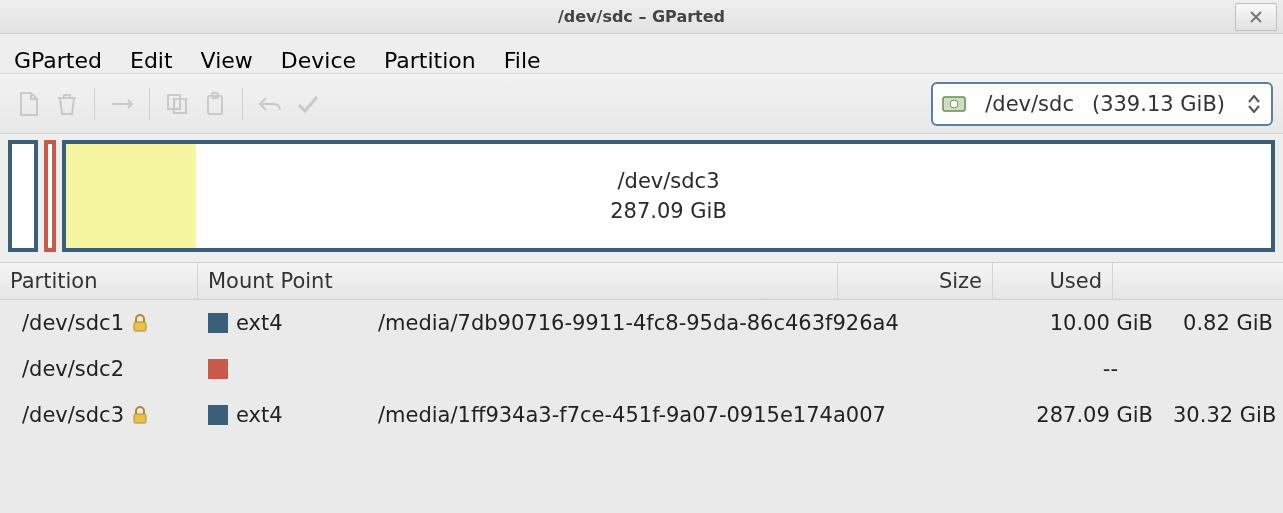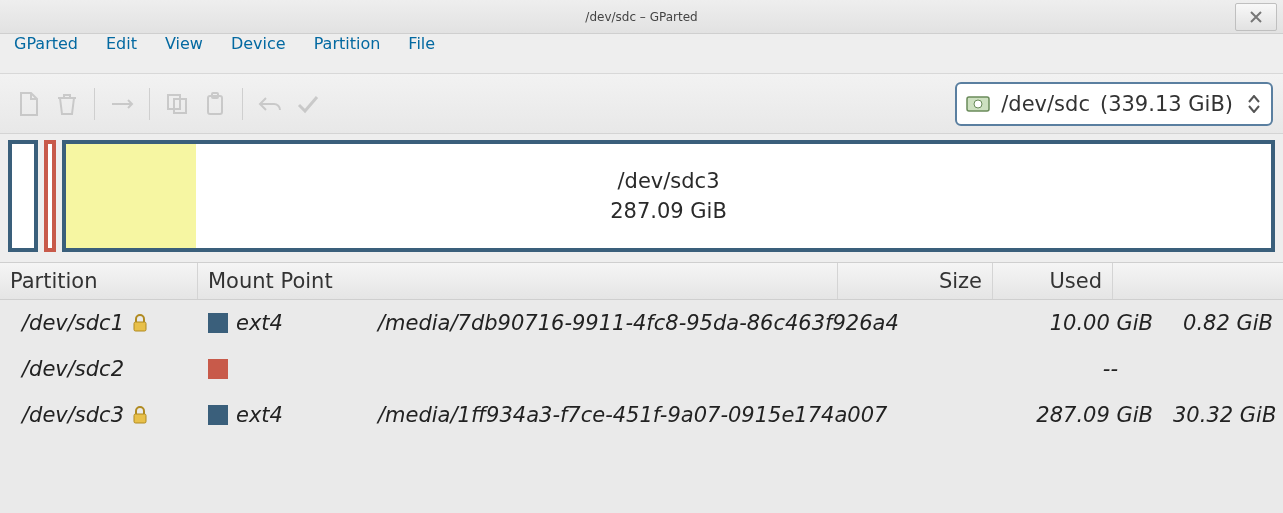--- a/index.html
+++ b/index.html
@@ -15,23 +15,23 @@
   .titlebar {
     height: 34px;
     background: linear-gradient(#eeeeee, #e2e2e2);
     border-bottom: 1px solid #cfcfcf;
     display: flex;
     align-items: center;
     justify-content: center;
     position: relative;
   }
   .titlebar .title {
-    font-weight: normal;
+    font-weight: bold;
     color: #444;
-    font-size: 12px;
+    font-size: 16px;
   }
   .titlebar .close-btn {
     position: absolute;
     right: 6px;
     top: 3px;
     width: 42px;
     height: 28px;
     background: linear-gradient(#f8f8f8, #e2e2e2);
     border: 1px solid #bfbfbf;
     border-radius: 2px;
@@ -40,27 +40,27 @@
     justify-content: center;
     color: #666;
     font-size: 18px;
     cursor: pointer;
   }
   .titlebar .close-btn svg { width: 14px; height: 14px; }
   
   .menubar {
     height: 40px;
     display: flex;
-    align-items: flex-start;
+    align-items: flex-end;
     gap: 28px;
     padding: 0 14px;
     background: #eeeeee;
     border-bottom: 1px solid #d8d8d8;
-    font-size: 16px;
-    color: #0369a1;
+    font-size: 22px;
+    color: #000000;
   }
   .menubar .item { cursor: pointer; }
   
   .toolbar {
     height: 60px;
     background: linear-gradient(#f2f2f2, #e8e8e8);
     display: flex;
     align-items: center;
     padding: 0 10px;
     border-bottom: 1px solid #d4d4d4;
@@ -86,21 +86,21 @@
     position: absolute;
     right: 10px;
     top: 8px;
     height: 44px;
     background: #fff;
     border: 2px solid #5a7fa0;
     border-radius: 6px;
     display: flex;
     align-items: center;
     padding: 0 6px 0 8px;
-    gap: 10px;
+    gap: 18px;
     font-size: 21px;
     color: #333;
     cursor: pointer;
   }
   .device-select .disk-icon {
     width: 26px; height: 26px;
     display:flex;align-items:center;justify-content:center;
   }
   .device-select .spin {
     width: 22px;
@@ -163,21 +163,20 @@
   .row {
     display: flex;
     align-items: center;
     font-size: 21px;
     height: 46px;
   }
   .row .cell {
     padding: 4px 10px;
     white-space: nowrap;
     overflow: hidden;
-    font-style: italic;
   }
   
   .c-part  { width: 198px; }
   .c-fs    { width: 170px; display:flex; align-items:center; gap:8px; }
   .c-mount { width: 640px; }
   .c-size  { width: 155px; text-align: right; }
   .c-used  { width: 120px; text-align: right; }
   .row .c-part { padding-left: 22px; display:flex; align-items:center; gap:6px;}
   .fs-swatch {
     width: 20px; height: 20px;

